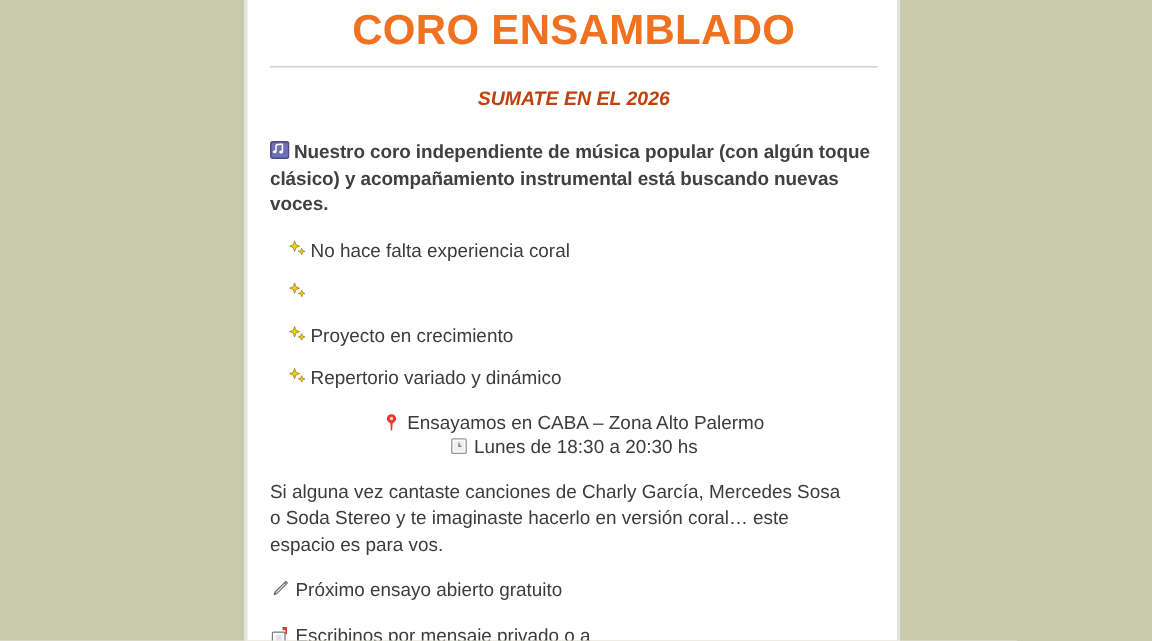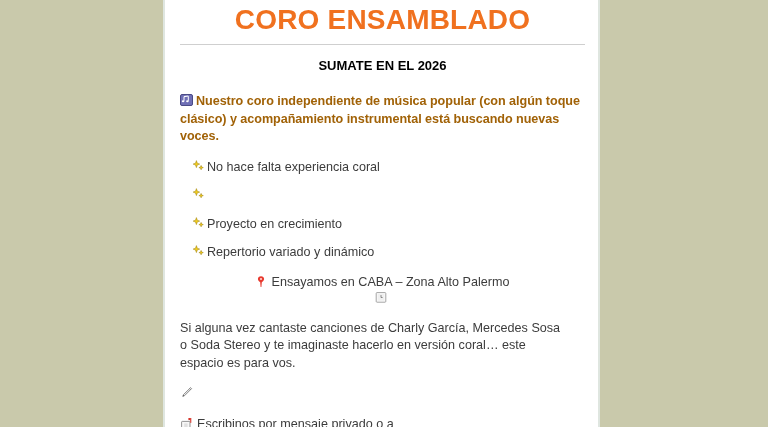--- a/index.html
+++ b/index.html
@@ -72,41 +72,42 @@
     margin: 7px 0 0 0;
     height: 1px;
     background: #cfcfcf;
     border: 0;
   }
 
   .subtitle {
     margin: 0;
     padding-top: 13px;
     text-align: center;
-    color: #000000;
+    color: #c2410c;
     font-size: 13px;
     line-height: 16px;
     font-weight: bold;
+    font-style: italic;
   }
 
   
   .body-wrap {
     padding-top: 19px;
     color: #3c3c3c;
     font-size: 12.6px;
     line-height: 17.5px;
   }
 
   p.para {
     margin: 0 16px 13px 0;
   }
 
   p.lead {
     font-weight: bold;
-    color: #a16207;
+    color: #404040;
     margin: 0 0 13px 0;
     letter-spacing: -0.05px;
   }
 
   ul.sparkle-list {
     list-style: none;
     margin: 0 0 13px 0;
     padding: 0;
   }
   ul.sparkle-list li {
@@ -201,30 +202,30 @@
 
         <ul class="info-list">
           <li><span class="ico-sm"><svg width="12" height="13" viewBox="0 0 12 13" xmlns="http://www.w3.org/2000/svg">
                   <path d="M6 1.2 C4.1 1.2 2.9 2.5 2.9 4.1 C2.9 5.3 3.8 6.3 5.2 7.2 L5.6 12 L6.4 12 L6.8 7.2 C8.2 6.3 9.1 5.3 9.1 4.1 C9.1 2.5 7.9 1.2 6 1.2 Z" fill="#e8392e"></path>
                   <circle cx="6" cy="4" r="1.1" fill="#fbd7d2"></circle>
                 </svg></span><span>Ensayamos en CABA – Zona Alto Palermo</span></li>
           <li><span class="ico-sm"><svg width="12" height="13" viewBox="0 0 12 13" xmlns="http://www.w3.org/2000/svg">
                   <rect x="1.2" y="1.6" width="9.6" height="9.6" rx="0.8" fill="#fcfcfc" stroke="#9a9a9a" stroke-width="0.9"></rect>
                   <rect x="2.6" y="3" width="6.8" height="6.8" fill="#efefef"></rect>
                   <path d="M6 4.1 L6 6.5 L7.6 6.5" stroke="#7b7b7b" stroke-width="0.9" fill="none"></path>
-                </svg></span></li>
+                </svg></span><span>Lunes de 18:30 a 20:30 hs</span></li>
         </ul>
 
         <p class="para">Si alguna vez cantaste canciones de Charly García, Mercedes Sosa o Soda Stereo y te imaginaste hacerlo en versión coral… este espacio es para vos.</p>
 
         <p class="para"><span class="ico"><svg width="13" height="13" viewBox="0 0 13 13" xmlns="http://www.w3.org/2000/svg">
                 <path d="M10.6 1.6 L11.6 2.6 L4.5 9.7 L2.8 10.4 L3.4 8.7 Z" fill="#f2f2f2" stroke="#6e6e6e" stroke-width="0.8" stroke-linejoin="round"></path>
                 <path d="M9.6 2.6 L10.6 3.6" stroke="#6e6e6e" stroke-width="0.8"></path>
                 <path d="M2.8 10.4 L3.4 8.7 L4.2 9.5 Z" fill="#555"></path>
-              </svg></span></p>
+              </svg></span><span>Próximo ensayo abierto gratuito</span></p>
 
         <p class="para nobreak"><span class="ico"><svg width="13" height="13" viewBox="0 0 13 13" xmlns="http://www.w3.org/2000/svg">
                 <rect x="1.6" y="4.4" width="8.4" height="6.4" rx="0.7" fill="#f7f7f7" stroke="#7a7a7a" stroke-width="0.8"></rect>
                 <rect x="4.2" y="6.4" width="3.4" height="4.4" fill="#e0e0e0"></rect>
                 <rect x="10.2" y="1" width="1.1" height="4.8" fill="#d6352b"></rect>
                 <rect x="8.4" y="1" width="2.1" height="2.1" fill="#d6352b"></rect>
               </svg></span><span>Escribinos por mensaje privado o a</span></p>
 
         <p class="para"></p>
 

